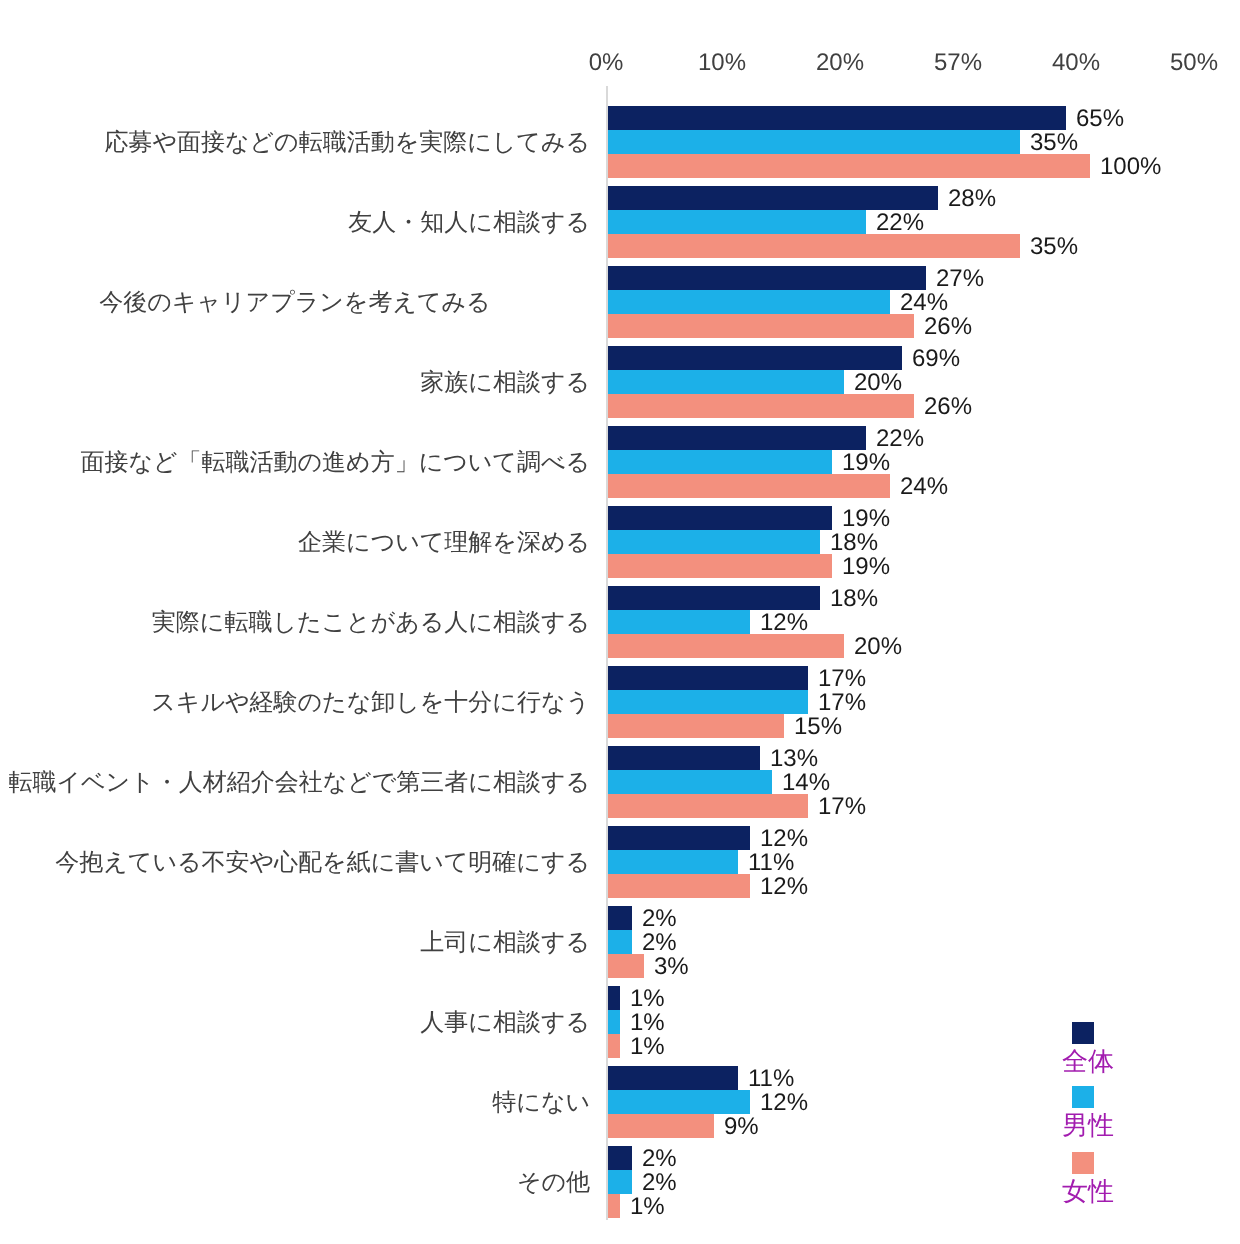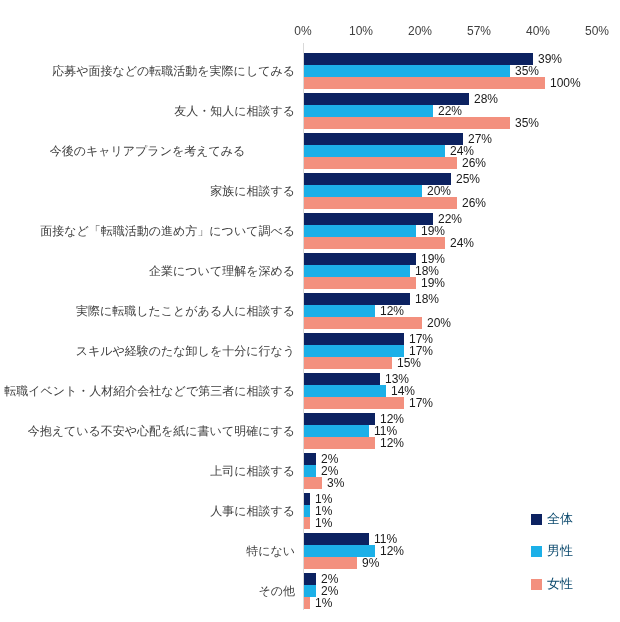--- a/index.html
+++ b/index.html
@@ -9,61 +9,61 @@
   .tick-0{left:281px;}
   .tick-1{left:339px;}
   .tick-2{left:398px;}
   .tick-3{left:457px;}
   .tick-4{left:516px;}
   .tick-5{left:575px;}
   .axis-line{position:absolute;left:303px;top:43px;width:1px;height:567px;background:#d9d9d9;}
   .cat-label{position:absolute;left:0;width:295px;height:36px;line-height:36px;text-align:right;font-size:12px;color:#404040;white-space:nowrap;}
   .bar{position:absolute;left:304px;height:12px;}
   .val-label{position:absolute;height:12px;line-height:13px;font-size:12px;color:#1a1a1a;white-space:nowrap;}
-  .legend-item{position:absolute;left:531px;height:16px;display:flex;align-items:center;font-size:13px;color:#0c4a6e;}
+  .legend-item{position:absolute;left:531px;height:16px;display:flex;align-items:center;font-size:13px;color:#a21caf;flex-direction:column;}
   .legend-swatch{width:11px;height:11px;margin-right:5px;flex:0 0 auto;}
 </style>
 </head>
 <body>
 
 <div class="chart">
   <span class="tick tick-0">0%</span>
   <span class="tick tick-1">10%</span>
   <span class="tick tick-2">20%</span>
   <span class="tick tick-3">57%</span>
   <span class="tick tick-4">40%</span>
   <span class="tick tick-5">50%</span>
 
   <div class="axis-line"></div>
 
   <div id="plot">
       <div class="cat-label" style="top: 53px;">応募や面接などの転職活動を実際にしてみる</div>
       <div class="bar" style="top: 53px; width: 229px; background: rgb(12, 34, 97);"></div>
-      <span class="val-label" style="top: 53px; left: 538px;">39%</span>
+      <span class="val-label" style="top: 53px; left: 538px;">65%</span>
       <div class="bar" style="top: 65px; width: 206px; background: rgb(28, 176, 232);"></div>
       <span class="val-label" style="top: 65px; left: 515px;">35%</span>
       <div class="bar" style="top: 77px; width: 241px; background: rgb(243, 144, 126);"></div>
       <span class="val-label" style="top: 77px; left: 550px;">100%</span>
       <div class="cat-label" style="top: 93px;">友人・知人に相談する</div>
       <div class="bar" style="top: 93px; width: 165px; background: rgb(12, 34, 97);"></div>
       <span class="val-label" style="top: 93px; left: 474px;">28%</span>
       <div class="bar" style="top: 105px; width: 129px; background: rgb(28, 176, 232);"></div>
       <span class="val-label" style="top: 105px; left: 438px;">22%</span>
       <div class="bar" style="top: 117px; width: 206px; background: rgb(243, 144, 126);"></div>
       <span class="val-label" style="top: 117px; left: 515px;">35%</span>
       <div class="cat-label" style="top: 133px; text-align: center;">今後のキャリアプランを考えてみる</div>
       <div class="bar" style="top: 133px; width: 159px; background: rgb(12, 34, 97);"></div>
       <span class="val-label" style="top: 133px; left: 468px;">27%</span>
       <div class="bar" style="top: 145px; width: 141px; background: rgb(28, 176, 232);"></div>
       <span class="val-label" style="top: 145px; left: 450px;">24%</span>
       <div class="bar" style="top: 157px; width: 153px; background: rgb(243, 144, 126);"></div>
       <span class="val-label" style="top: 157px; left: 462px;">26%</span>
       <div class="cat-label" style="top: 173px;">家族に相談する</div>
       <div class="bar" style="top: 173px; width: 147px; background: rgb(12, 34, 97);"></div>
-      <span class="val-label" style="top: 173px; left: 456px;">25%</span>
+      <span class="val-label" style="top: 173px; left: 456px;">69%</span>
       <div class="bar" style="top: 185px; width: 118px; background: rgb(28, 176, 232);"></div>
       <span class="val-label" style="top: 185px; left: 427px;">20%</span>
       <div class="bar" style="top: 197px; width: 153px; background: rgb(243, 144, 126);"></div>
       <span class="val-label" style="top: 197px; left: 462px;">26%</span>
       <div class="cat-label" style="top: 213px; font-family: Liberation Serif, serif;">面接など「転職活動の進め方」について調べる</div>
       <div class="bar" style="top: 213px; width: 129px; background: rgb(12, 34, 97);"></div>
       <span class="val-label" style="top: 213px; left: 438px;">22%</span>
       <div class="bar" style="top: 225px; width: 112px; background: rgb(28, 176, 232);"></div>
       <span class="val-label" style="top: 225px; left: 421px;">19%</span>
       <div class="bar" style="top: 237px; width: 141px; background: rgb(243, 144, 126);"></div>
@@ -130,21 +130,21 @@
       <div class="bar" style="top: 585px; width: 12px; background: rgb(28, 176, 232);"></div>
       <span class="val-label" style="top: 585px; left: 321px;">2%</span>
       <div class="bar" style="top: 597px; width: 6px; background: rgb(243, 144, 126);"></div>
       <span class="val-label" style="top: 597px; left: 315px;">1%</span>
     </div>
 
   <div class="legend-item" style="top:511px;">
     <span class="legend-swatch" id="sw-overall" style="background: rgb(12, 34, 97);"></span>
     <span>全体</span>
   </div>
-  <div class="legend-item" style="top:543px;justify-content:flex-end;">
+  <div class="legend-item" style="top:543px;">
     <span class="legend-swatch" id="sw-male" style="background: rgb(28, 176, 232);"></span>
     <span>男性</span>
   </div>
   <div class="legend-item" style="top:576px;">
     <span class="legend-swatch" id="sw-female" style="background: rgb(243, 144, 126);"></span>
     <span>女性</span>
   </div>
 </div>
 
 </body></html>

